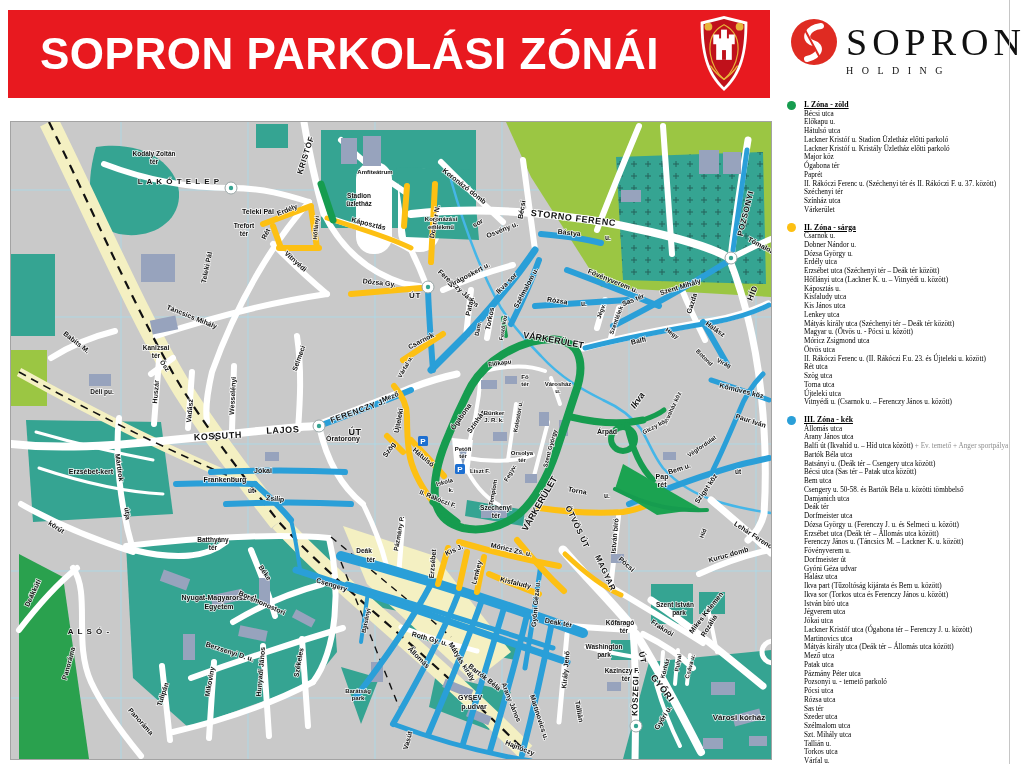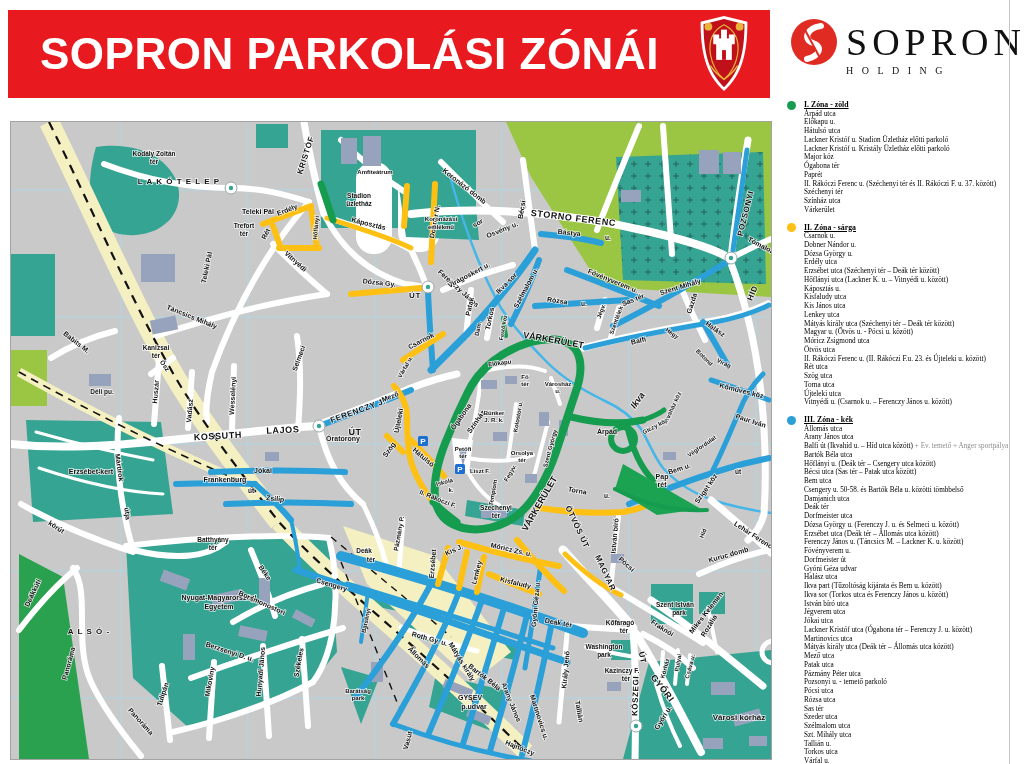--- a/index.html
+++ b/index.html
@@ -83,21 +83,21 @@
       </svg>
       <div class="brand-text">
         <div class="brand-1">SOPRON</div>
         <div class="brand-2">HOLDING</div>
       </div>
     </div>
     <div id="zones">
         <div class="zone">
           <div class="zone-header"><span class="bullet" style="background: rgb(22, 156, 79);"></span>I. Zóna - zöld</div>
           <ul class="zone-items">
-            <li>Árpád utca</li>
+            <li>Bécsi utca</li>
             <li>Előkapu u.</li>
             <li>Hátulsó utca</li>
             <li>Lackner Kristóf u. Stadion Üzletház előtti parkoló</li>
             <li>Lackner Kristóf u. Kristály Üzletház előtti parkoló</li>
             <li>Major köz</li>
             <li>Ógabona tér</li>
             <li>Paprét</li>
             <li>II. Rákóczi Ferenc u. (Széchenyi tér és II. Rákóczi F. u. 37. között)</li>
             <li>Széchenyi tér</li>
             <li>Színház utca</li>
@@ -129,21 +129,21 @@
             <li>Vitnyédi u. (Csarnok u. – Ferenczy János u. között)</li>
           </ul>
         </div>
         <div class="zone">
           <div class="zone-header"><span class="bullet" style="background: rgb(42, 159, 216);"></span>III. Zóna - kék</div>
           <ul class="zone-items">
             <li>Állomás utca</li>
             <li>Arany János utca</li>
             <li>Balfi út (Ikvahíd u. – Híd utca között)<span class="suffix"> + Ev. temető + Anger sportpálya</span></li>
             <li>Bartók Béla utca</li>
-            <li>Hőflányi u. (Deák tér – Csengery utca között)</li>
+            <li>Batsányi u. (Deák tér – Csengery utca között)</li>
             <li>Bécsi utca (Sas tér – Patak utca között)</li>
             <li>Bem utca</li>
             <li>Csengery u. 50-58. és Bartók Béla u. közötti tömbbelső</li>
             <li>Damjanich utca</li>
             <li>Deák tér</li>
             <li>Dorfmeister utca</li>
             <li>Dózsa György u.  (Ferenczy J. u. és Selmeci u. között)</li>
             <li>Erzsébet utca (Deák tér – Állomás utca között)</li>
             <li>Ferenczy János u. (Táncsics M. – Lackner K. u. között)</li>
             <li>Fövényverem u.</li>

